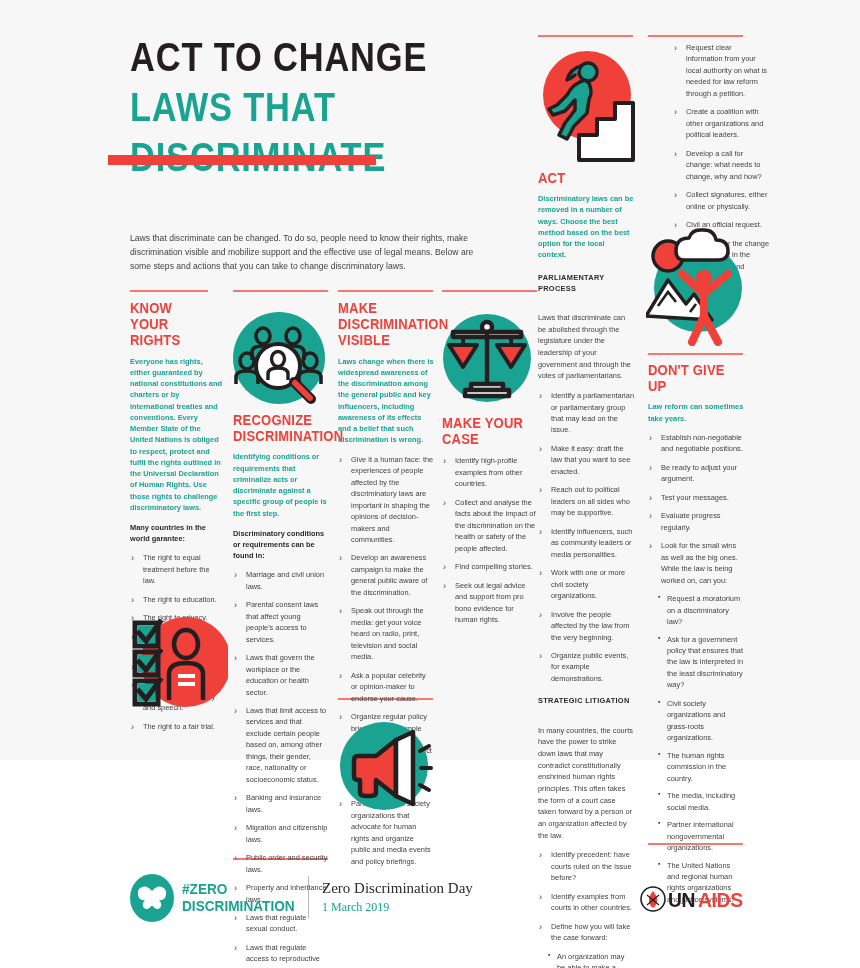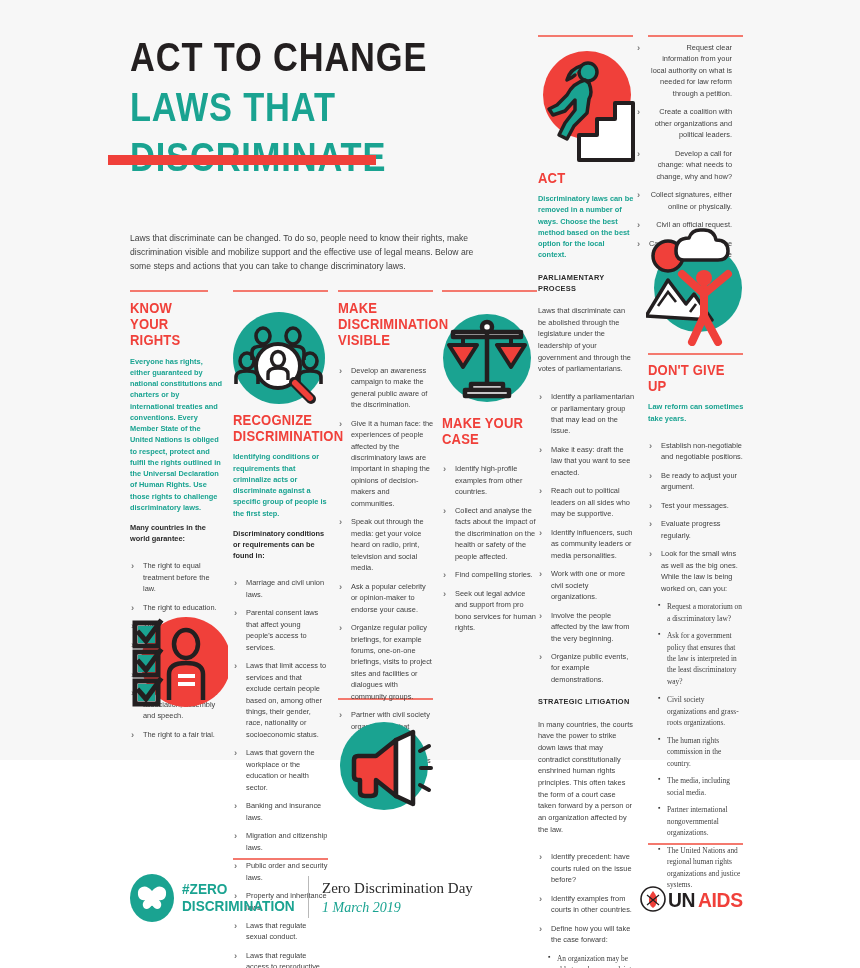--- a/index.html
+++ b/index.html
@@ -62,32 +62,32 @@
   }
   .sub {                     
     color:#2b2b2b; font-weight:bold; font-size:7.4px; line-height:1.5;
     margin-top:9px;
   }
   .subcaps {
     color:#2b2b2b; font-weight:bold; font-size:7.4px; line-height:1.5;
     margin-top:11px; letter-spacing:0.3px;
   }
   .body {
-    font-size:7.4px; line-height:1.58; color:#3f3f3f; margin-top:11px;
-  }
-  ul.arrows { list-style:none; margin-top:16px; }
+    font-size:7.4px; line-height:1.58; color:#3f3f3f; margin-top:18px;
+  }
+  ul.arrows { list-style:none; margin-top:8px; }
   ul.arrows > li {
     position:relative; padding-left:13px; margin-bottom:7px;
     font-size:7.4px; line-height:1.55; color:#3f3f3f;
   }
   ul.arrows > li::before {
     content:"\203A"; position:absolute; left:1px; top:-1px;
     color:#7a7a7a; font-size:9.5px; font-weight:bold;
   }
-  ul.dots { list-style:none; margin-top:7px; margin-left:10px;font-family:Liberation Serif, serif; }
+  ul.dots { list-style:none; margin-top:7px; margin-left:10px; }
   ul.dots > li {
     position:relative; padding-left:9px; margin-bottom:6px;
     font-size:7.4px; line-height:1.55; color:#3f3f3f;
   }
   ul.dots > li::before {
     content:"\25AA"; position:absolute; left:0; top:-1px;
     color:#3f3f3f; font-size:7px;
   }
 
   
@@ -106,21 +106,21 @@
     font-weight:bold; color:#1aa391; font-size:15.5px; line-height:1.12;
     transform:scaleX(0.88); transform-origin:left center;
   }
   .divider { position:absolute; left:178px; top:4px; width:1.4px; height:42px; background:#b9b9b9; }
   .zdd-title {
     position:absolute; left:192px; top:8px;
     font-family:"Liberation Serif", serif; font-size:15px; color:#2b2b2b;
   }
   .zdd-date {
     position:absolute; left:192px; top:28px;
-    font-family:"Liberation Serif", serif; font-size:14px; color:#1aa391;font-style:italic;
+    font-family:"Liberation Serif", serif; font-size:12px; color:#1aa391;
   }
   .unaids {
     position:absolute; left:510px; top:14px;
     display:flex; align-items:flex-end;
   }
   .unaids-txt {
     font-family:"Liberation Sans Narrow","Liberation Sans", sans-serif;
     font-weight:bold; font-size:21px; letter-spacing:-0.4px;
     transform:scaleX(0.92); transform-origin:left center;
   }
@@ -221,37 +221,38 @@
     </svg>
   </div>
 
   <div class="col" style="left:233px; top:412px; width:96px;">
     <div class="ch">RECOGNIZE DISCRIMINATION</div>
     <div class="teal">Identifying conditions or requirements that criminalize acts or discriminate against a specific group of people is the first step.</div>
     <div class="sub">Discriminatory conditions or requirements can be found in:</div>
     <ul class="arrows">
       <li>Marriage and civil union laws.</li>
       <li>Parental consent laws that affect young people's access to services.</li>
+      <li>Laws that govern the workplace or the education or health sector.</li>
       <li>Laws that limit access to services and that exclude certain people based on, among other things, their gender, race, nationality or socioeconomic status.</li>
-      <li>Laws that govern the workplace or the education or health sector.</li>
       <li>Banking and insurance laws.</li>
       <li>Migration and citizenship laws.</li>
       <li>Public order and security laws.</li>
       <li>Property and inheritance laws.</li>
       <li>Laws that regulate sexual conduct.</li>
       <li>Laws that regulate access to reproductive health services.</li>
 
     </ul>
   </div>
 
   <div class="col" style="left:338px; top:300px; width:96px;">
     <div class="ch">MAKE DISCRIMINATION VISIBLE</div>
-    <ul class="arrows">
+    <div class="teal">Laws change when there is widespread awareness of the discrimination among the general public and key influencers, including awareness of its effects and a belief that such discrimination is wrong.</div>
+    <ul class="arrows">
+      <li>Give it a human face: the experiences of people affected by the discriminatory laws are important in shaping the opinions of decision-makers and communities.</li>
       <li>Develop an awareness campaign to make the general public aware of the discrimination.</li>
-      <li>Give it a human face: the experiences of people affected by the discriminatory laws are important in shaping the opinions of decision-makers and communities.</li>
       <li>Speak out through the media: get your voice heard on radio, print, television and social media.</li>
       <li>Ask a popular celebrity or opinion-maker to endorse your cause.</li>
       <li>Organize regular policy briefings, for example forums, one-on-one briefings, visits to project sites and facilities or dialogues with community groups.</li>
       <li>Partner with civil society organizations that advocate for human rights and organize public and media events and policy briefings.</li>
     </ul>
   </div>
 
   <div class="icon" style="left:338px; top:718px; width:96px; height:96px;">
     <svg width="96" height="96" viewBox="0 0 96 96">
       <circle cx="46" cy="48" r="44" fill="#1aa391"></circle>
@@ -283,21 +284,21 @@
       </g>
     </svg>
   </div>
 
   <div class="col" style="left:442px; top:415px; width:96px;">
     <div class="ch">MAKE YOUR CASE</div>
     <ul class="arrows">
       <li>Identify high-profile examples from other countries.</li>
       <li>Collect and analyse the facts about the impact of the discrimination on the health or safety of the people affected.</li>
       <li>Find compelling stories.</li>
-      <li>Seek out legal advice and support from pro bono services for human rights.</li>
+      <li>Seek out legal advice and support from pro bono evidence for human rights.</li>
     </ul>
   </div>
 
   <div class="icon" style="left:541px; top:47px; width:96px; height:118px;">
     <svg width="96" height="118" viewBox="0 0 96 118">
       <circle cx="46" cy="48" r="44" fill="#f0403a"></circle>
       <path d="M38 113 L38 88 L56 88 L56 72 L74 72 L74 56 L92 56 L92 113 Z" fill="#ffffff" stroke="#231f20" stroke-width="4" stroke-linejoin="round"></path>
       <g fill="#1aa391" stroke="#231f20" stroke-width="3.5" stroke-linejoin="round" stroke-linecap="round">
         <circle cx="47" cy="25" r="9"></circle>
         <path d="M40 19 Q29 22 26 33 Q31 31 34 28"></path>
@@ -329,21 +330,21 @@
       <li>Identify examples from courts in other countries.</li>
       <li>Define how you will take the case forward:</li>
     </ul>
     <ul class="dots">
       <li>An organization may be able to make a complaint.</li>
 
     </ul>
 
   </div>
 
-  <div class="col" style="left:636px; top:42px; width:96px;text-align:right;">
+  <div class="col" style="left:673px; top:42px; width:96px;">
     <ul class="arrows" style="margin-top:0;">
       <li>Request clear information from your local authority on what is needed for law reform through a petition.</li>
       <li>Create a coalition with other organizations and political leaders.</li>
       <li>Develop a call for change: what needs to change, why and how?</li>
       <li>Collect signatures, either online or physically.</li>
       <li>Civil an official request.</li>
       <li>Campaign for the change that you want in the media, online and elsewhere.</li>
     </ul>
   </div>
 

